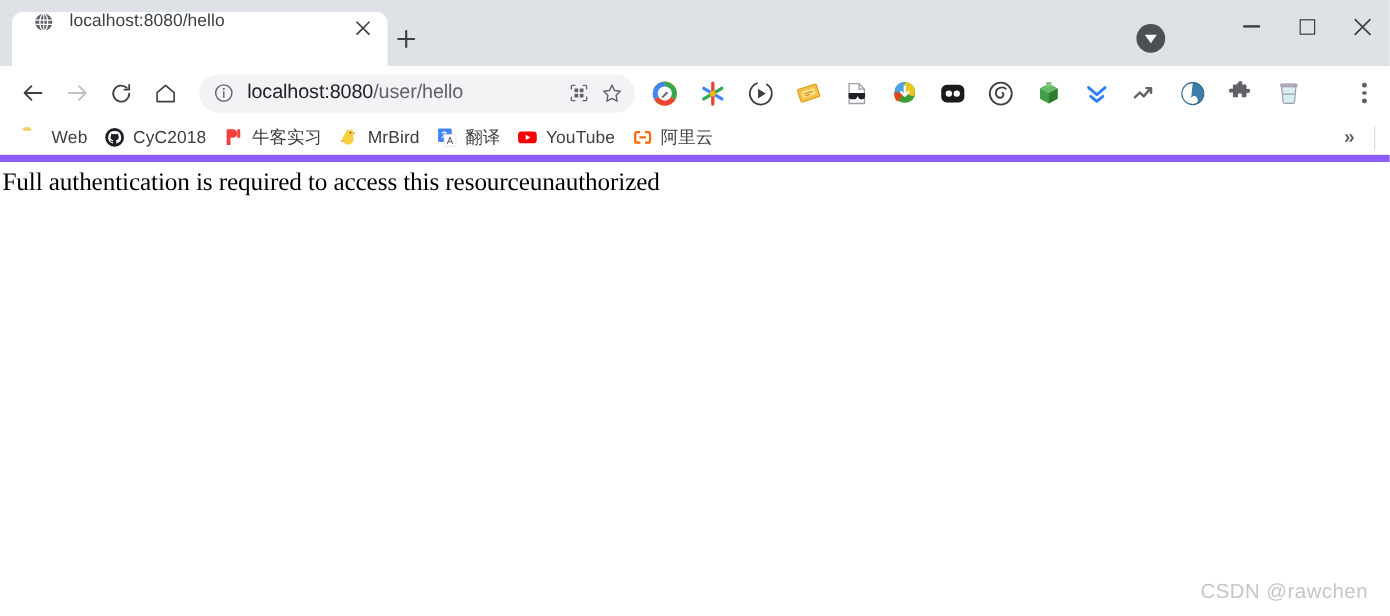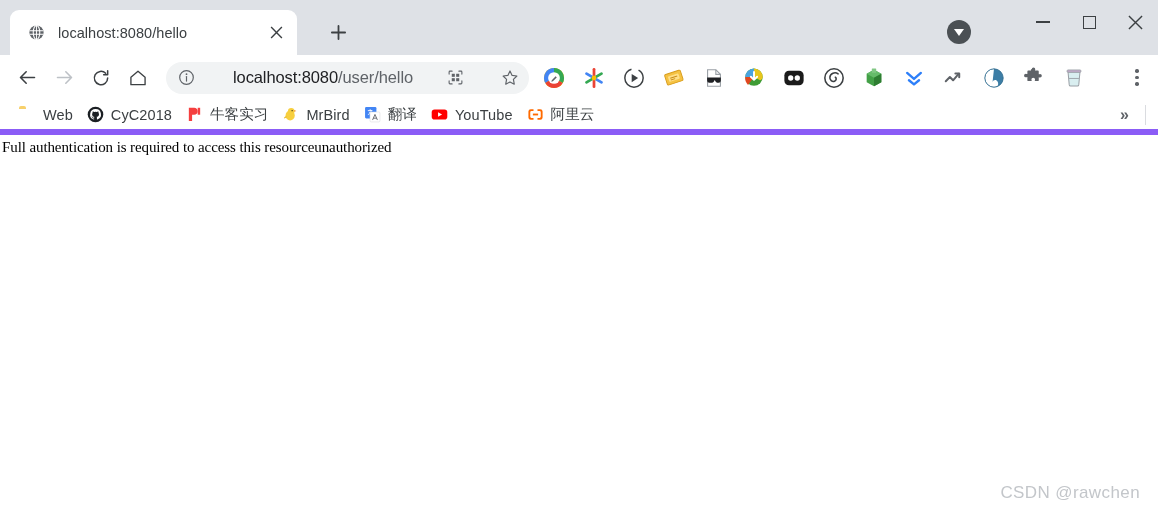--- a/index.html
+++ b/index.html
@@ -29,26 +29,26 @@
   .tabstrip {
     height: 55px;
     background: #dee1e6;
     position: relative;
     flex: 0 0 auto;
   }
   .tab {
     position: absolute;
     left: 10px;
     top: 10px;
-    width: 287px;
+    width: 313px;
     height: 45px;
     background: #ffffff;
     border-radius: 9px 9px 0 0;
     display: flex;
-    align-items: center;
+    align-items: flex-start;
     padding: 0 0 0 18px;
     box-sizing: border-box;
   }
   .tab-favicon {
     width: 17px;
     height: 17px;
     flex: 0 0 auto;
     margin-right: 13px;
     position: relative;
   }
@@ -155,21 +155,20 @@
     width: 363px;
     height: 32px;
     background: #f1f3f4;
     border-radius: 16px;
     display: flex;
     align-items: center;
     margin-left: 8px;
     margin-right: 5px;
     padding: 0 6px 0 10px;
     box-sizing: border-box;
-    gap: 27px;
   }
   .omni-icon {
     width: 20px;
     height: 20px;
     flex: 0 0 auto;
     margin-right: 10px;
     display: flex;
     align-items: center;
     justify-content: center;
   }
@@ -275,21 +274,21 @@
     flex: 1 1 auto;
     background: #ffffff;
     position: relative;
     overflow: hidden;
   }
   .page-text {
     position: absolute;
     left: 2px;
     top: 4px;
     font-family: "Liberation Serif", "DejaVu Serif", serif;
-    font-size: 15px;
+    font-size: 21px;
     color: #000000;
     white-space: nowrap;
     letter-spacing: -0.1px;
   }
   .watermark {
     position: absolute;
     right: 18px;
     bottom: 10px;
     font-size: 17px;
     color: #c3c6ca;

